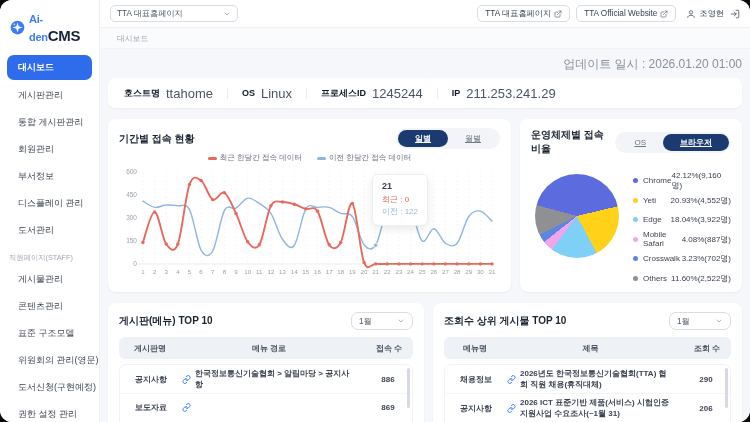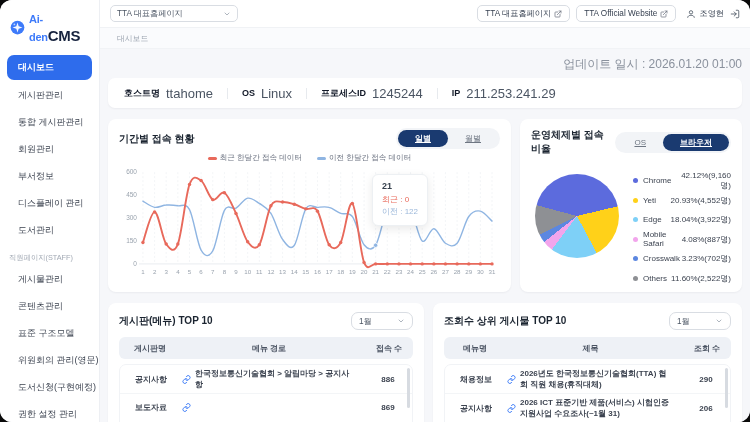--- a/index.html
+++ b/index.html
@@ -53,21 +53,21 @@
   .tooltip { position:absolute; left:253px; top:10px; background:#fff; border:1px solid #edf0f3; border-radius:6px; box-shadow:0 3px 10px rgba(0,0,0,.09); padding:5px 9px 6px; font-size:8px; line-height:1.55; min-width:44px; }
   .tt-title { font-weight:bold; color:#37414e; font-size:9px; }
 
   .pie-panel { flex:1; height:173px; }
   .pie-body { display:flex; align-items:flex-start; margin-top:6px; }
   .pie { width:84px; height:84px; border-radius:50%; margin:12px 2px 0 4px; flex-shrink:0; }
   .pie-legend { flex:1; margin-top:9px; padding-left:12px; }
   .pl-row { display:flex; align-items:center; font-size:8px; color:#3c4350; height:19.5px; }
   .pl-dot { width:5px; height:5px; border-radius:50%; margin-right:5px; flex-shrink:0; }
   .pl-name { flex:1; }
-  .pl-val { text-align:right; }
+  .pl-val { text-align:left; }
 
   .tables { margin-top:11px; }
   .table-panel { height:165px; overflow:hidden; }
   .table-left { width:316px; flex-shrink:0; }
   .table-right { flex:1; }
   .select-sm { width:62px; height:18px; border:1px solid #d9dde3; border-radius:7px; font-size:8.2px; color:#4b5563; display:flex; align-items:center; justify-content:space-between; padding:6px 7px; cursor:pointer; background:#fff; }
   .thead { display:flex; background:#eef1f6; border-radius:6px; height:22px; align-items:center; margin-top:7px; font-size:8px; font-weight:bold; color:#4a5362; }
   .tbody { position:relative; border:1px solid #f1f3f6; border-radius:7px; margin-top:5px; overflow:hidden; }
   .trow { display:flex; align-items:center; min-height:28.5px; border-bottom:1px solid #f3f5f7; font-size:8px; color:#3c4350; padding:3px 0;font-weight:bold; }
   .trow:last-child { border-bottom:none; }

